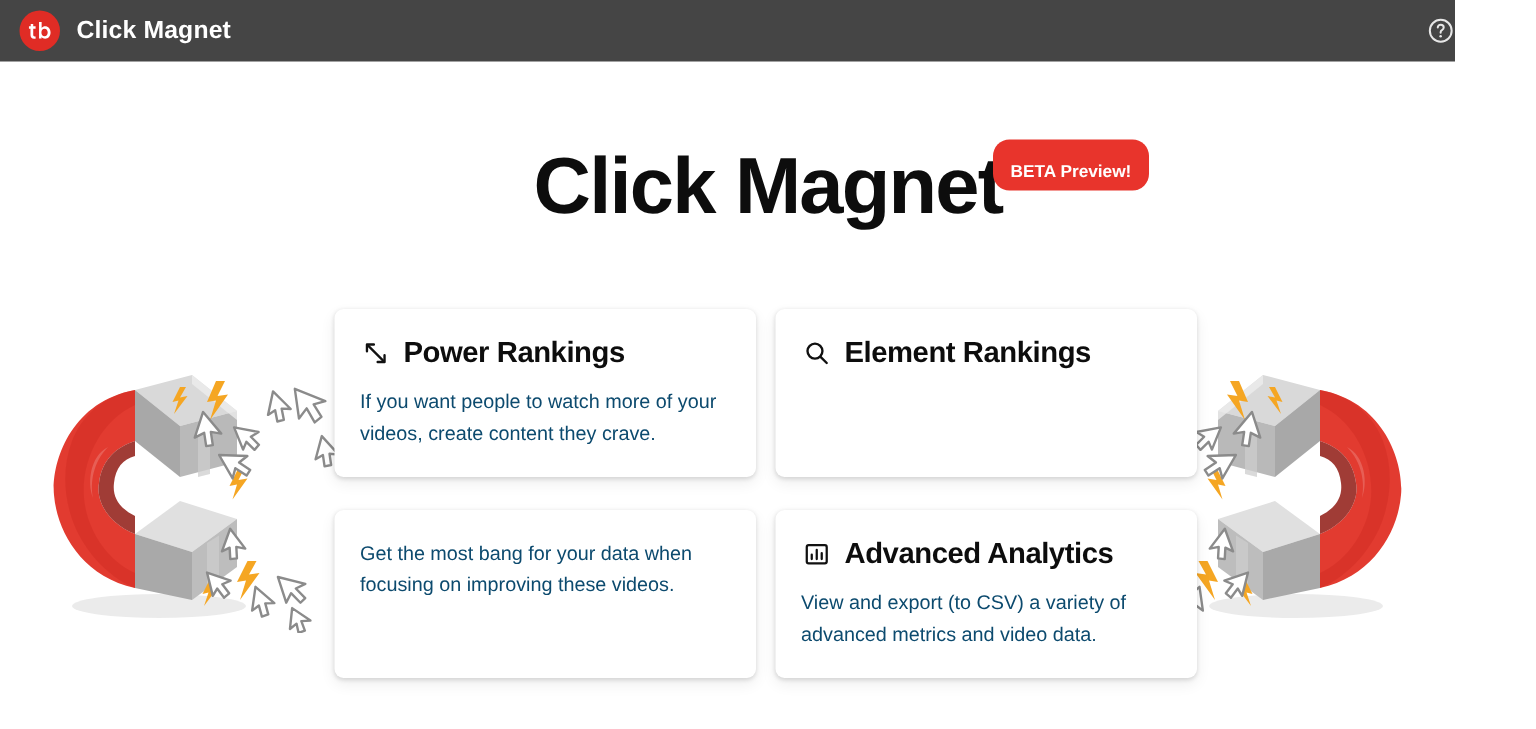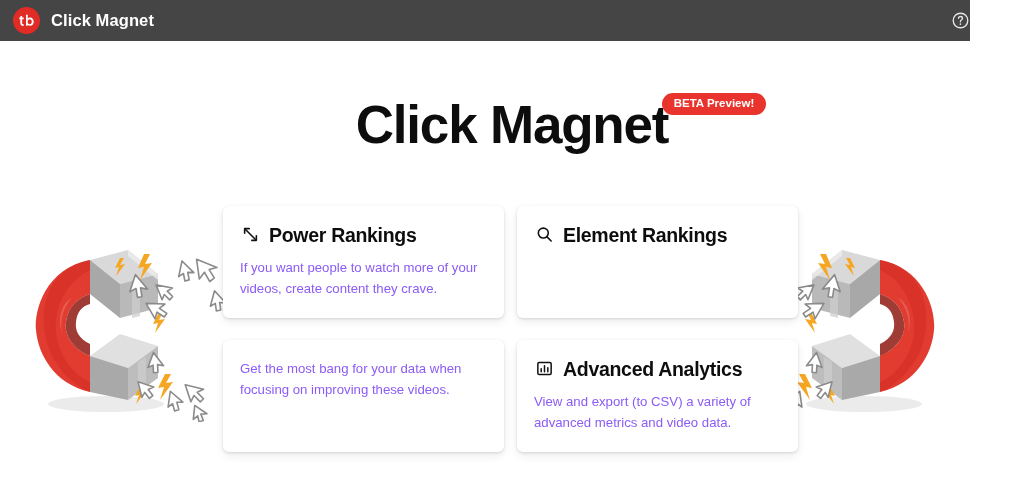--- a/index.html
+++ b/index.html
@@ -93,21 +93,21 @@
     white-space: nowrap;
   }
   .beta-badge {
     position: absolute;
     top: -2px;
     right: -98px;
     background: #e8342c;
     color: #ffffff;
     font-size: 11.5px;
     font-weight: bold;
-    padding: 4px 12px 5px 12px;
+    padding: 16px 12px 5px 12px;
     border-radius: 11px;
     white-space: nowrap;
     line-height: 13px;
   }
 
   
   .cards {
     position: absolute;
     left: 223px;
     top: 206px;
@@ -121,20 +121,21 @@
     background: #ffffff;
     border-radius: 6px;
     box-shadow: 0 1px 3px rgba(0,0,0,0.13), 0 4px 10px rgba(0,0,0,0.07);
     box-sizing: border-box;
     padding: 18px 17px 16px 17px;
     min-height: 112px;
     cursor: pointer;
   }
   .card-head {
     display: flex;
+    align-items: center;
     gap: 8px;
     margin-bottom: 10px;
   }
   .card-icon {
     width: 21px;
     height: 21px;
     flex: 0 0 auto;
     display: flex;
     align-items: center;
     justify-content: center;
@@ -144,21 +145,21 @@
   .card-title {
     font-size: 19.5px;
     font-weight: bold;
     color: #0d0d0d;
     letter-spacing: -0.3px;
     white-space: nowrap;
   }
   .card-desc {
     font-size: 13.2px;
     line-height: 21px;
-    color: #8b5cf6;
+    color: #0c4a6e;
     max-width: 252px;
   }
 
   
   .magnet {
     position: absolute;
     top: 232px;
     width: 200px;
     height: 190px;
   }

